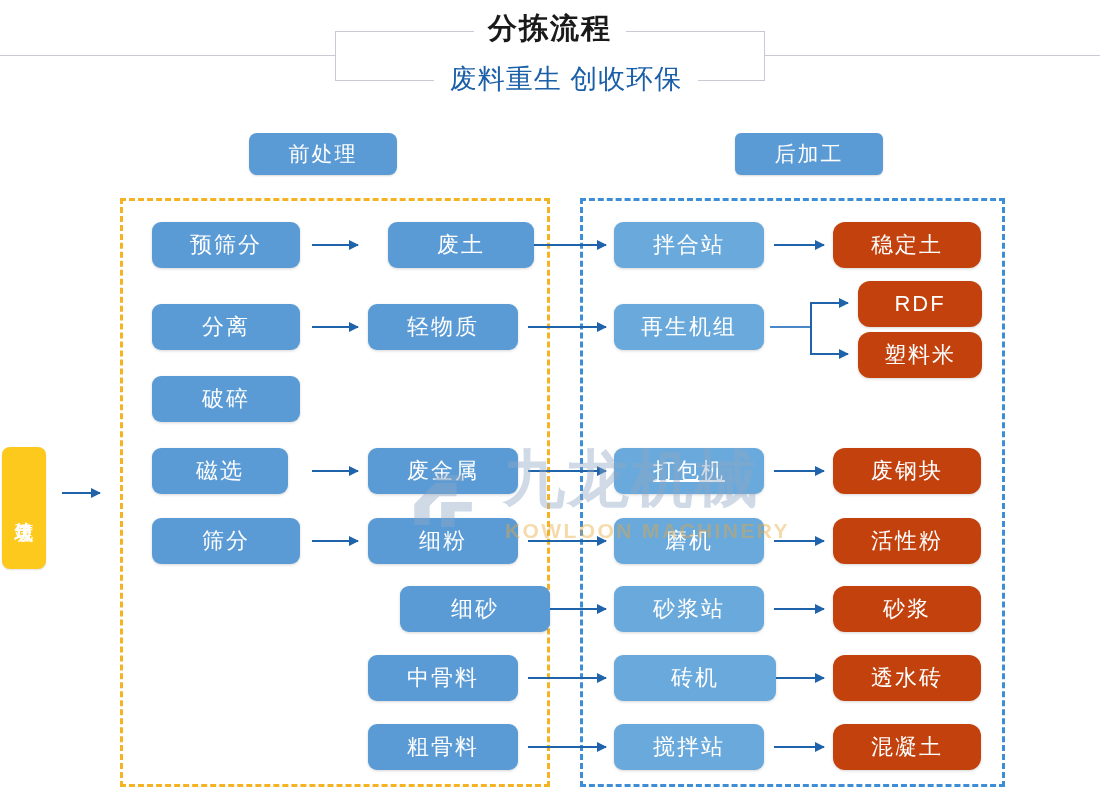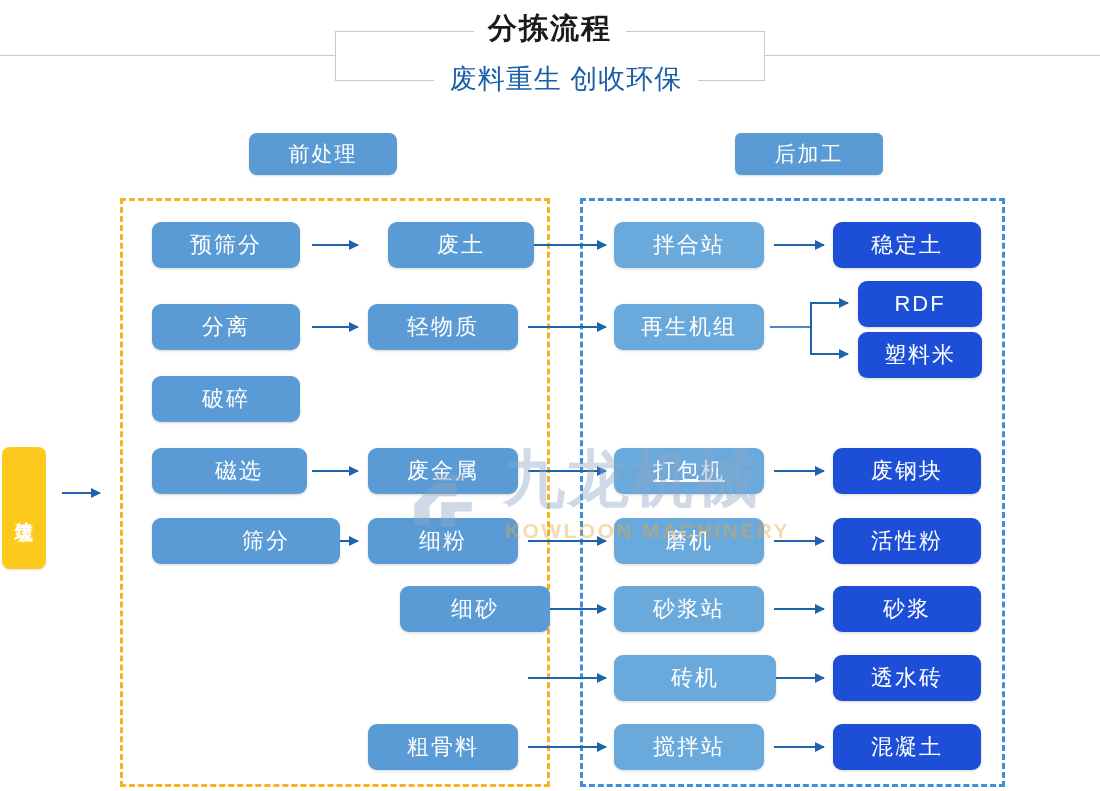--- a/index.html
+++ b/index.html
@@ -137,21 +137,21 @@
     align-items: center;
     justify-content: center;
     color: #ffffff;
     font-size: 22px;
     letter-spacing: 2px;
     box-shadow: 0 1px 3px rgba(0,0,0,0.16);
     z-index: 3;
   }
   .node.mid    { background: #5b9bd5; }
   .node.light  { background: #6aa9dc; }
-  .node.dark   { background: #1d4ed8; }
+  .node.dark   { background: #c2410c; border-radius: 12px; }
 
   
   .arrow {
     position: absolute;
     height: 2px;
     background: #1f63ab;
     z-index: 2;
   }
   .arrow::after {
     content: "";
@@ -238,28 +238,29 @@
   <div class="zone" id="zone-post"></div>
 
   <div id="input-box">
     <span class="vtext">建筑垃圾</span>
   </div>
   <div class="arrow" style="left:62px; top:492px; width:38px;"></div>
 
   <div class="node mid" style="left:152px; top:222px; width:148px;">预筛分</div>
   <div class="node mid" style="left:152px; top:304px; width:148px;">分离</div>
   <div class="node mid" style="left:152px; top:376px; width:148px;">破碎</div>
-  <div class="node mid" style="left:152px; top:448px; width:136px;padding-left:19px;">磁选</div>
-  <div class="node mid" style="left:152px; top:518px; width:148px;padding-left:40px;">筛分</div>
+  <div class="node mid" style="left:152px; top:448px; width:136px;">磁选</div>
+  <div class="node mid" style="left:152px; top:518px; width:148px;">筛分</div>
 
   <div class="node mid" style="left:388px; top:222px; width:146px;">废土</div>
   <div class="node mid" style="left:368px; top:304px; width:150px;">轻物质</div>
   <div class="node mid" style="left:368px; top:448px; width:150px;">废金属</div>
   <div class="node mid" style="left:368px; top:518px; width:150px;">细粉</div>
   <div class="node mid" style="left:368px; top:586px; width:150px;margin-left:32px;">细砂</div>
+  <div class="node mid" style="left:368px; top:655px; width:150px;">中骨料</div>
   <div class="node mid" style="left:368px; top:724px; width:150px;">粗骨料</div>
 
   <div class="node light" style="left:614px; top:222px; width:150px;">拌合站</div>
   <div class="node light" style="left:614px; top:304px; width:150px;">再生机组</div>
   <div class="node light" style="left:614px; top:448px; width:150px;text-decoration:underline;">打包机</div>
   <div class="node light" style="left:614px; top:518px; width:150px;">磨机</div>
   <div class="node light" style="left:614px; top:586px; width:150px;">砂浆站</div>
   <div class="node light" style="left:614px; top:655px; width:162px;">砖机</div>
   <div class="node light" style="left:614px; top:724px; width:150px;">搅拌站</div>
 

